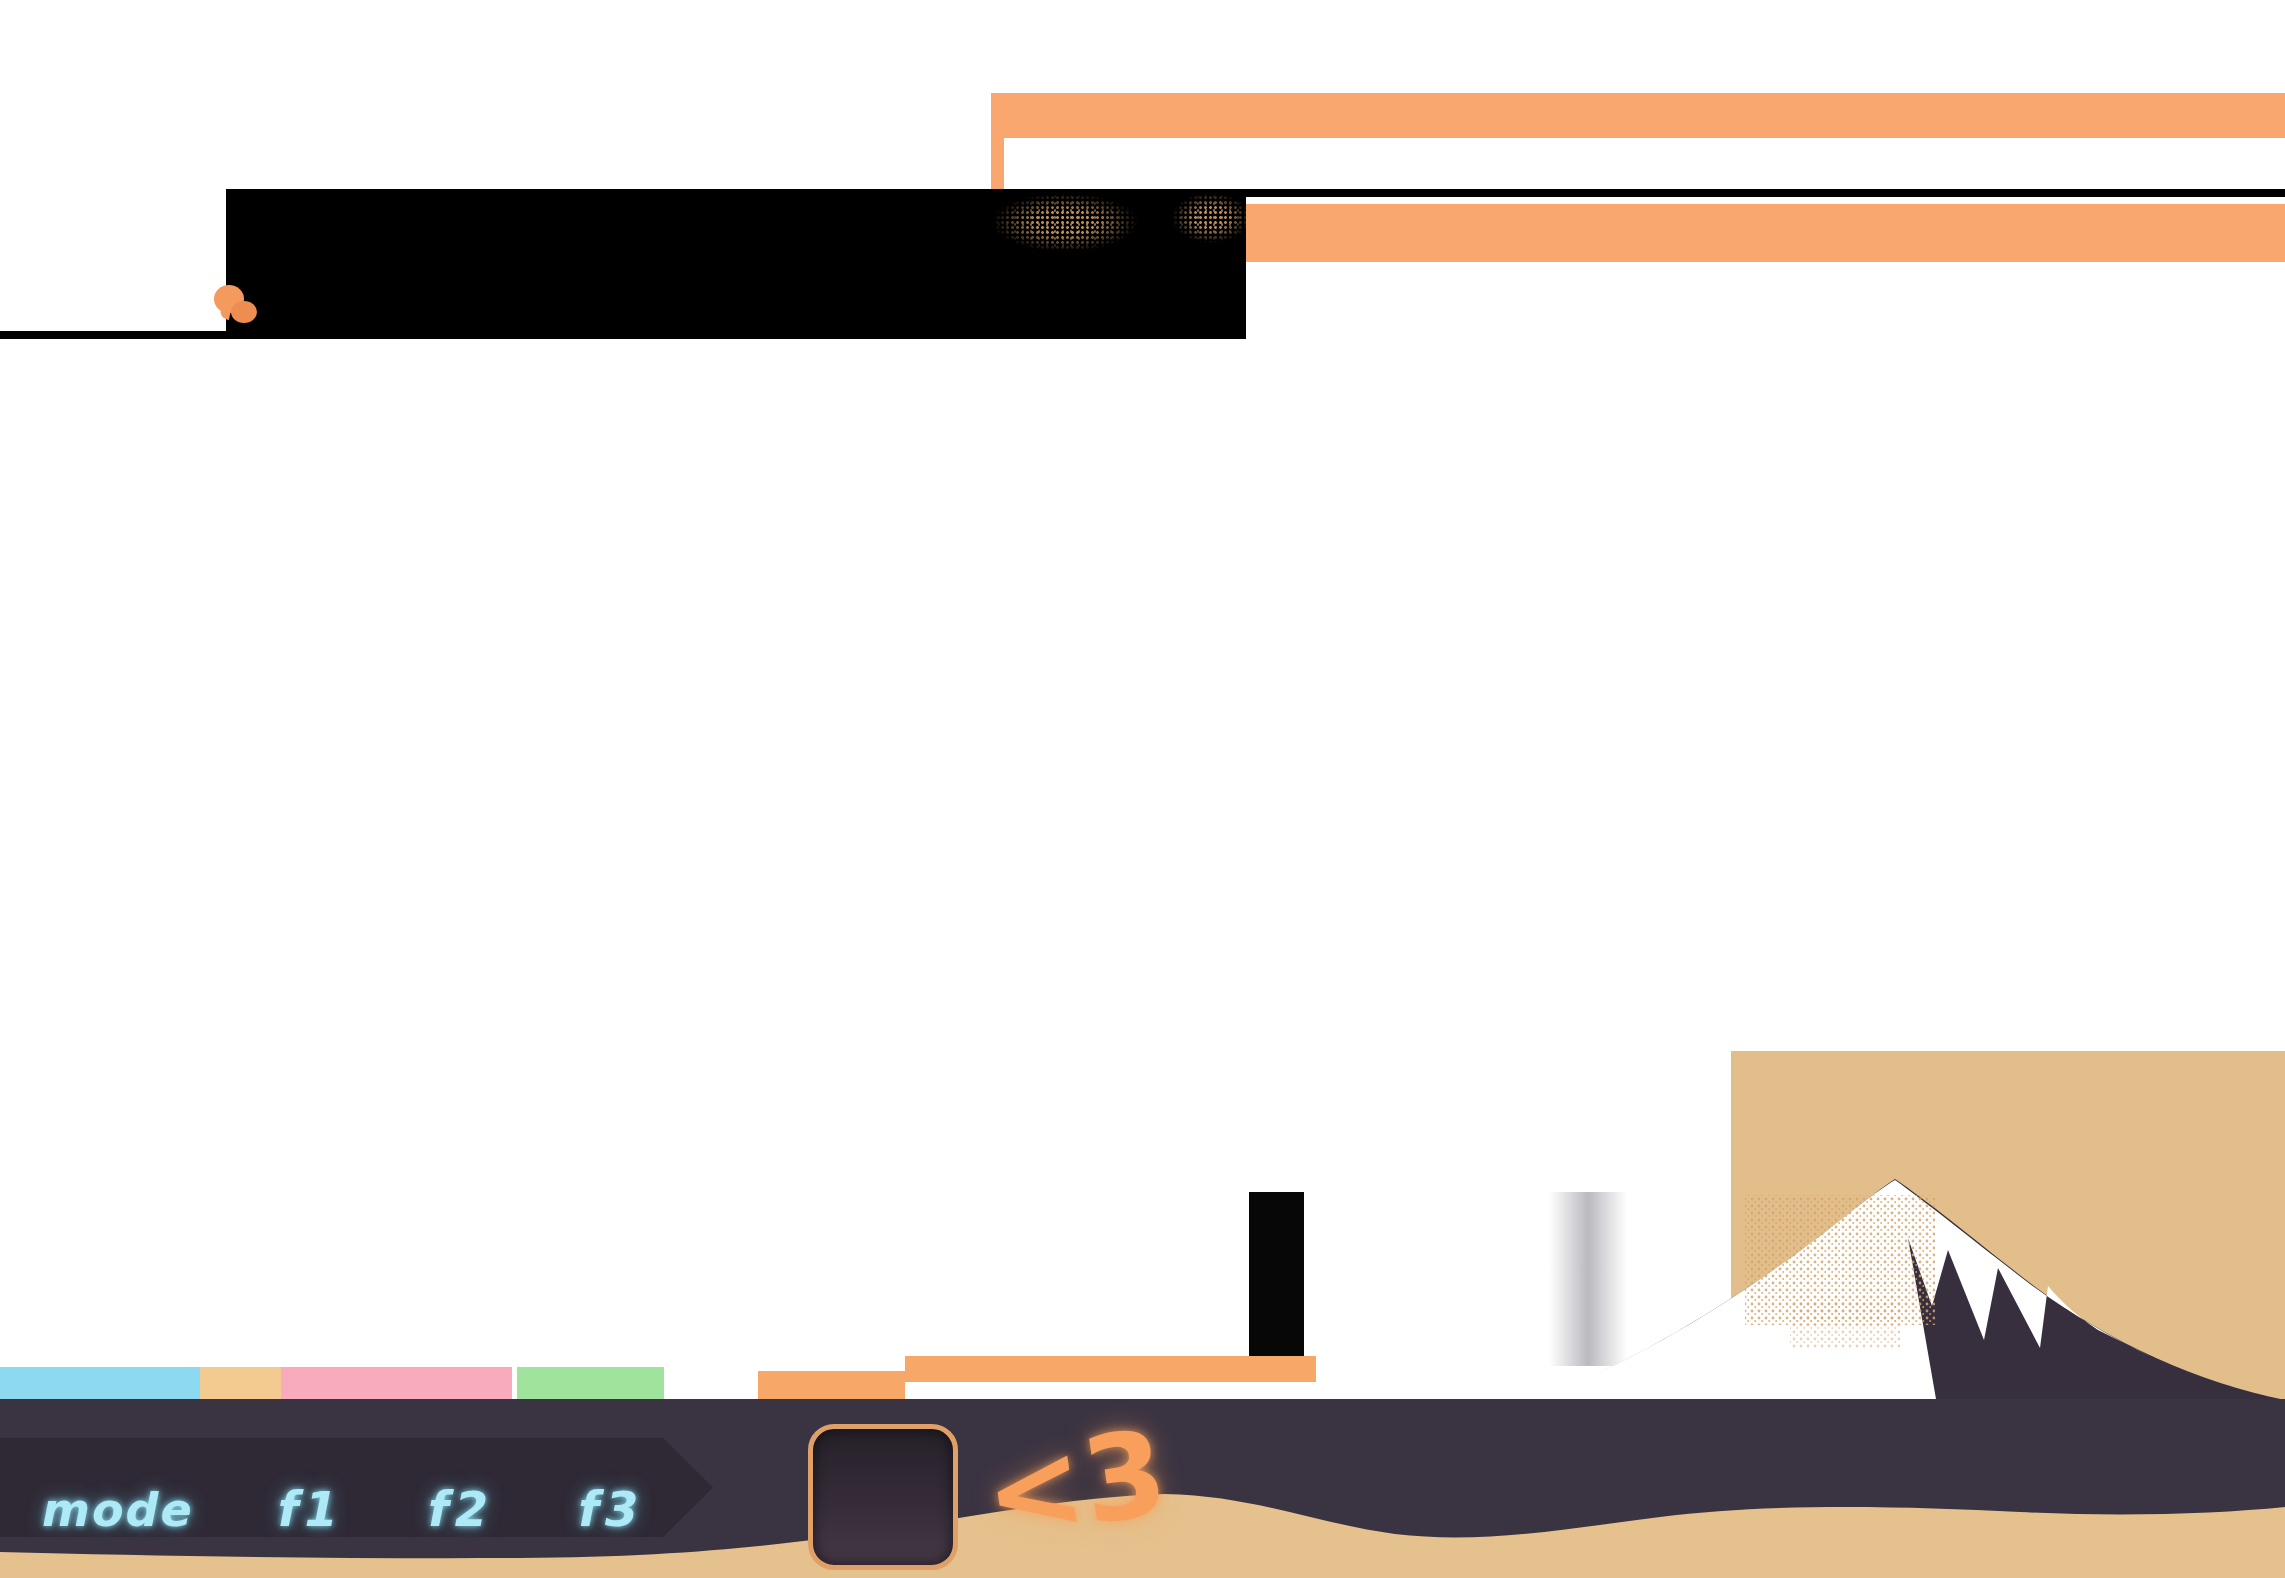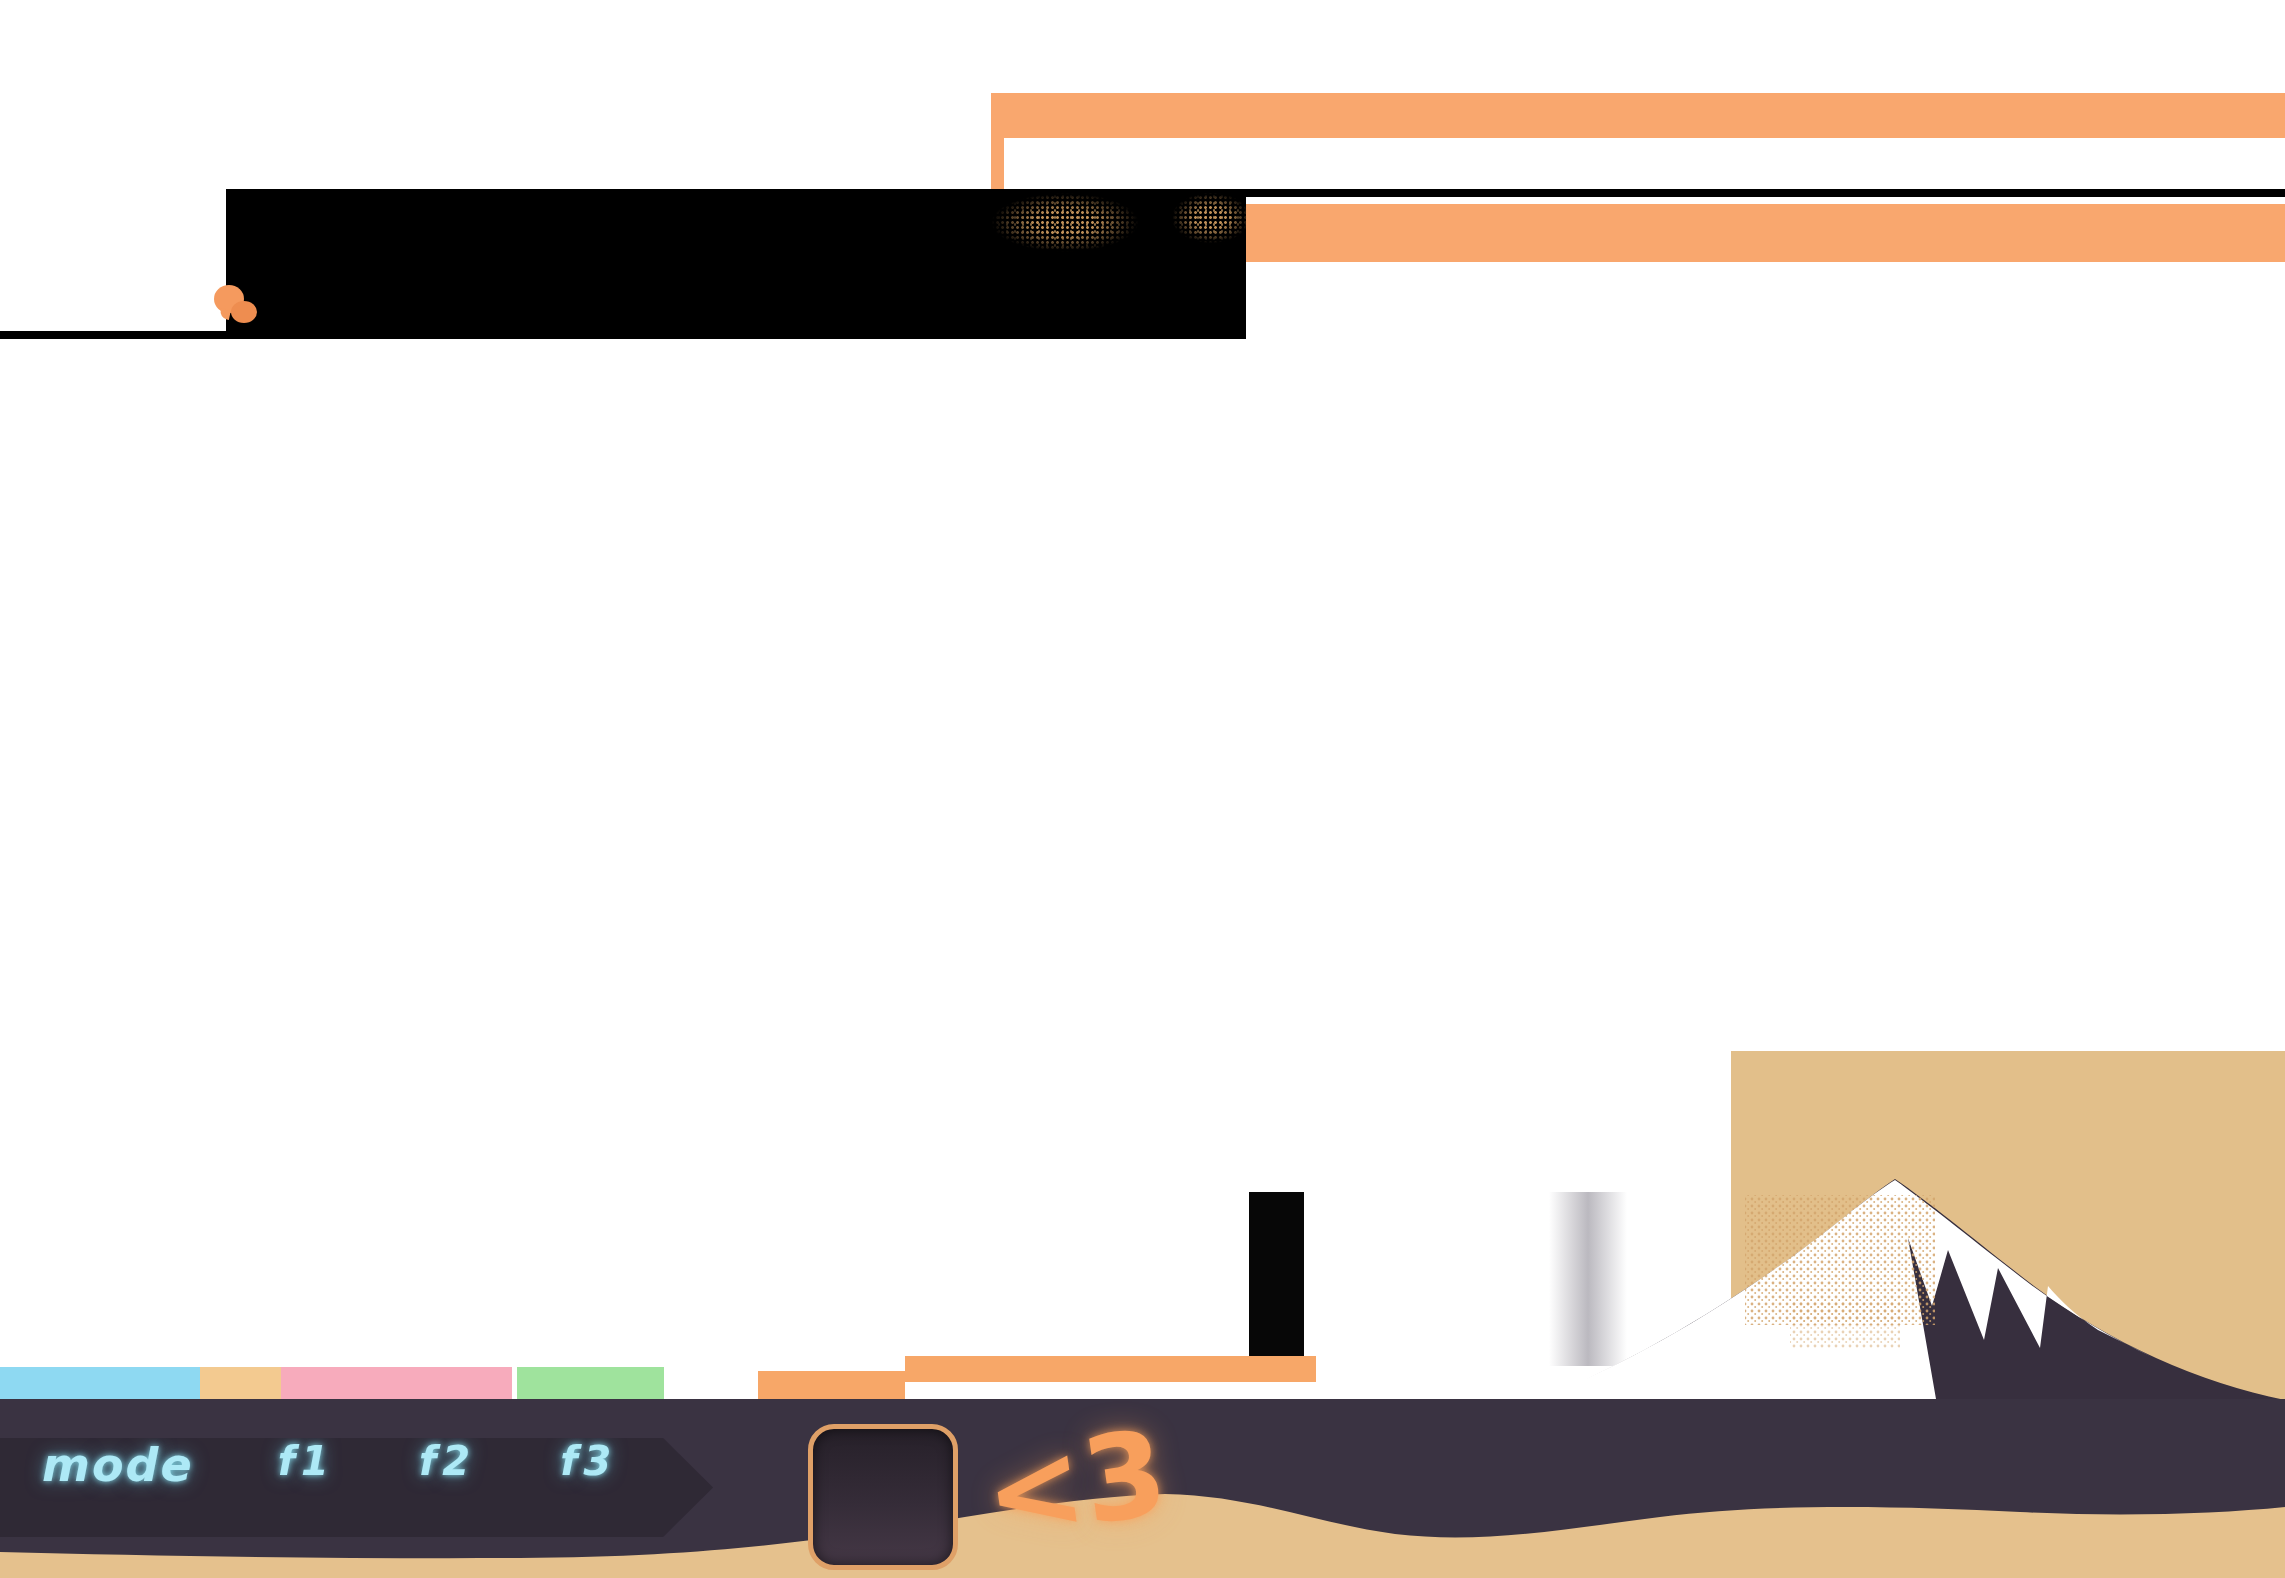--- a/index.html
+++ b/index.html
@@ -42,26 +42,26 @@
   .strip-green{left:517px;width:147px;background:#9fe39d;}
   .strip-orange-a{left:758px;top:1371px;width:147px;height:28px;background:#f7a768;z-index:2;}
   .strip-orange-b{left:905px;top:1356px;width:411px;height:26px;background:#f7a768;z-index:2;}
 
   
   .scene-svg{left:0;top:0;width:2285px;height:1578px;z-index:1;pointer-events:none;}
 
   
   .mode-banner{left:0;top:1438px;width:713px;height:99px;background:#2f2935;z-index:3;
      clip-path:polygon(0 0,93% 0,100% 50%,93% 100%,0 100%);
-     display:flex;align-items:flex-start;padding-left:42px;gap:84px;box-sizing:border-box;}
+     display:flex;align-items:flex-end;padding-left:42px;gap:84px;box-sizing:border-box;}
   .neon{color:#ade9f6;font-style:italic;font-weight:bold;
      font-family:"DejaVu Sans", cursive;
      text-shadow:0 0 6px rgba(140,230,245,.9),0 0 18px rgba(110,215,240,.55);}
   .mode-label{font-size:46px;letter-spacing:2px;}
-  .fkey{font-size:40px;letter-spacing:6px;}
+  .fkey{font-size:48px;letter-spacing:6px;}
 
   
   .heart-button{left:808px;top:1424px;width:150px;height:146px;z-index:3;
      border:5px solid #dfa067;border-radius:26px;box-sizing:border-box;
      background:linear-gradient(180deg,#262029 0%,#352c38 55%,#453846 100%);
      box-shadow:inset 0 0 14px rgba(0,0,0,.6);}
   .heart-text{left:985px;top:1415px;z-index:3;font-size:118px;font-weight:bold;
      font-family:"DejaVu Sans", cursive;color:#f89f5c;transform:rotate(-8deg);
      text-shadow:0 0 10px rgba(250,160,90,.8),0 0 28px rgba(250,160,90,.45);}
 </style>

